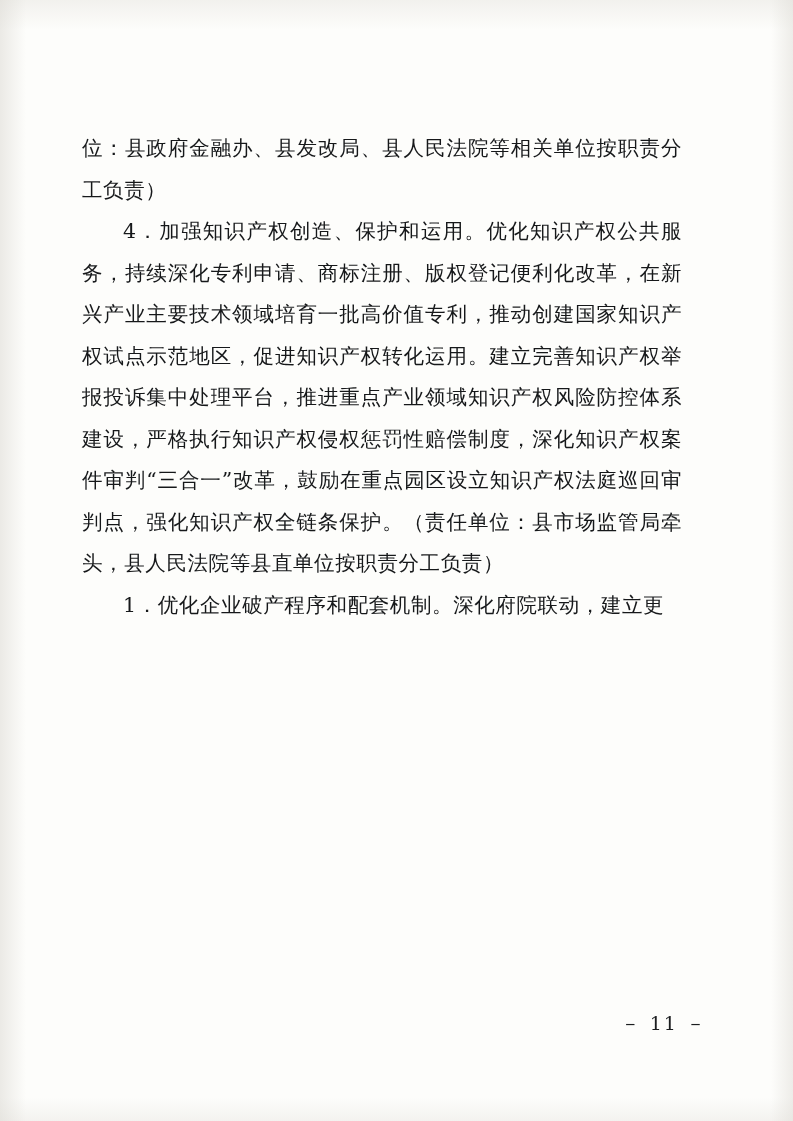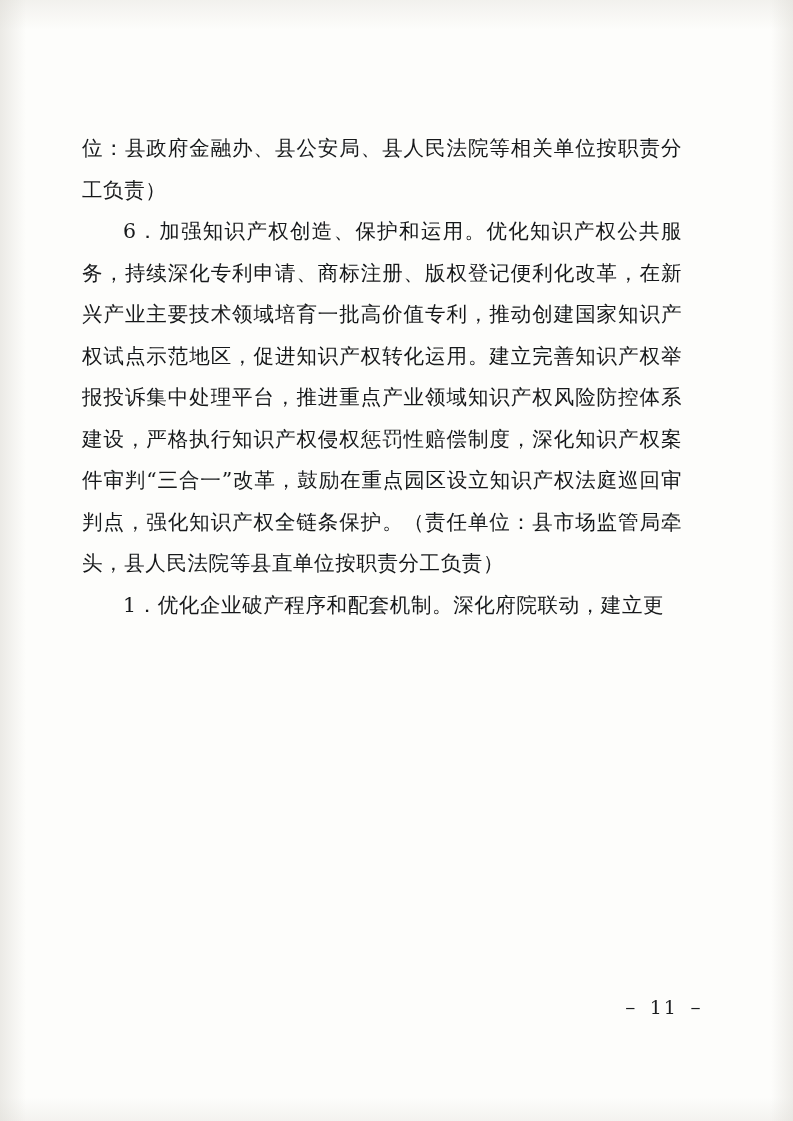--- a/index.html
+++ b/index.html
@@ -51,30 +51,30 @@
   }
   .para + .para {
     margin-top: 0px;
   }
   .indent {
     text-indent: 41px;
   }
   .page-number {
     position: absolute;
     right: 86px;
-    bottom: 100px;
+    bottom: 84px;
     font-size: 19px;
     letter-spacing: 2px;
     color: #1b1d1f;
     font-family: "DejaVu Serif", serif;
   }
 </style>
 </head>
 <body>
 
 <div class="page">
   <div class="content">
-    <p class="para">位：县政府金融办、县公安局、县人民法院等相关单位按职责分工负责）</p>
-    <p class="para indent">6．加强知识产权创造、保护和运用。优化知识产权公共服务，持续深化专利申请、商标注册、版权登记便利化改革，在新兴产业主要技术领域培育一批高价值专利，推动创建国家知识产权试点示范地区，促进知识产权转化运用。建立完善知识产权举报投诉集中处理平台，推进重点产业领域知识产权风险防控体系建设，严格执行知识产权侵权惩罚性赔偿制度，深化知识产权案件审判“三合一”改革，鼓励在重点园区设立知识产权法庭巡回审判点，强化知识产权全链条保护。（责任单位：县市场监管局牵头，县人民法院等县直单位按职责分工负责）</p>
+    <p class="para">位：县政府金融办、县发改局、县人民法院等相关单位按职责分工负责）</p>
+    <p class="para indent">4．加强知识产权创造、保护和运用。优化知识产权公共服务，持续深化专利申请、商标注册、版权登记便利化改革，在新兴产业主要技术领域培育一批高价值专利，推动创建国家知识产权试点示范地区，促进知识产权转化运用。建立完善知识产权举报投诉集中处理平台，推进重点产业领域知识产权风险防控体系建设，严格执行知识产权侵权惩罚性赔偿制度，深化知识产权案件审判“三合一”改革，鼓励在重点园区设立知识产权法庭巡回审判点，强化知识产权全链条保护。（责任单位：县市场监管局牵头，县人民法院等县直单位按职责分工负责）</p>
     <p class="para indent">1．优化企业破产程序和配套机制。深化府院联动，建立更</p>
   </div>
   <div class="page-number">－ 11 －</div>
 </div>
 
 </body></html>

